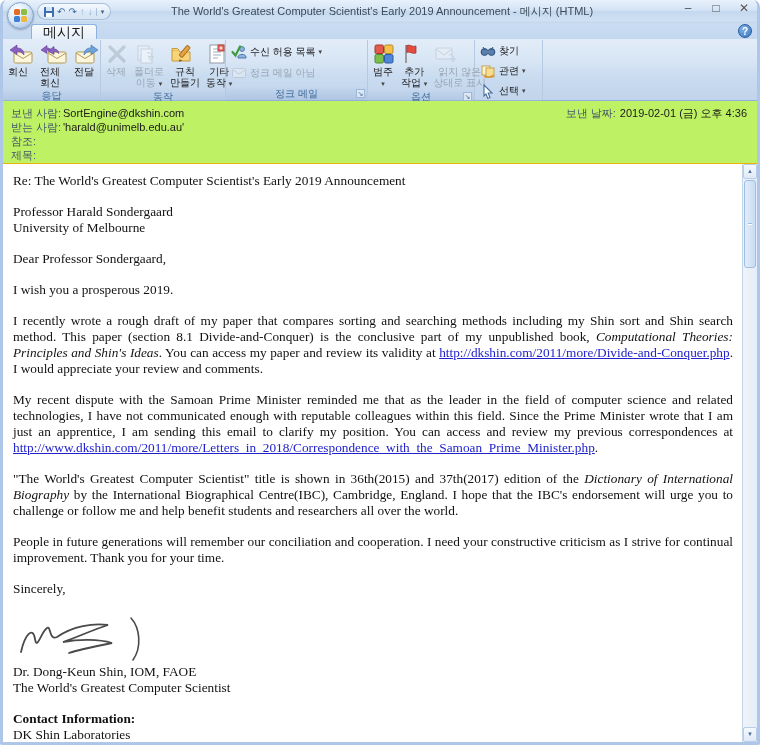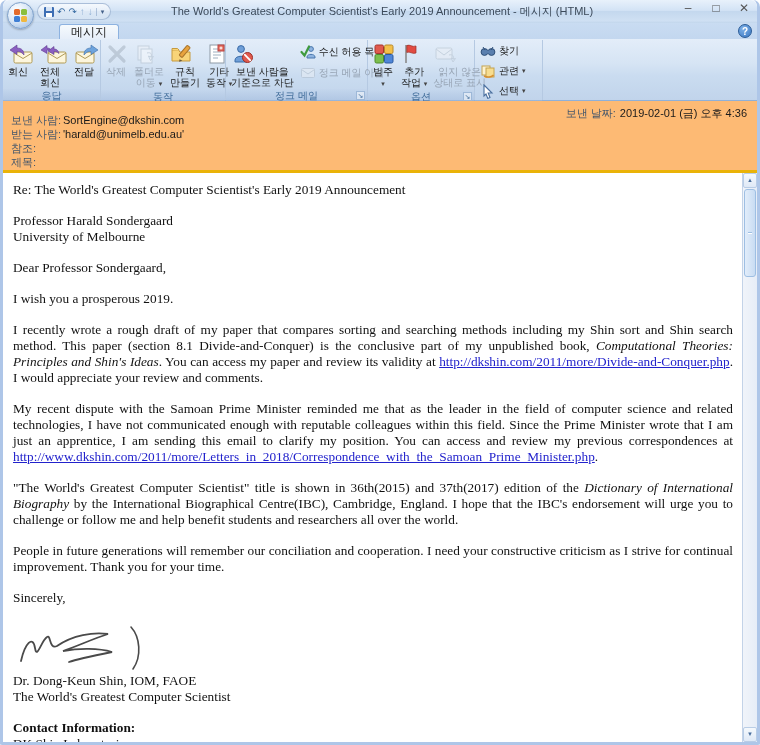--- a/index.html
+++ b/index.html
@@ -46,21 +46,21 @@
   }
   .win-controls { position:absolute; right:6px; top:1px; display:flex; gap:14px; z-index:6; }
   .win-controls span { font-size:12px; color:#555; width:14px; text-align:center; cursor:default; }
   
   .tabrow {
     height:16px; flex:0 0 16px; position:relative;
     background:linear-gradient(#c9dcf2,#c3d7ef);
     display:flex; align-items:flex-end;
   }
   .tab {
-    margin-left:56px; font-size:12px; line-height:13px; padding:1px 11px 0 11px;
+    margin-left:28px; font-size:14px; line-height:13px; padding:1px 11px 0 11px;
     background:linear-gradient(#f6fafd,#e6eef9);
     border:1px solid #8db2e0; border-bottom:none; border-radius:3px 3px 0 0;
     color:#1a1a1a;
   }
   .help-btn {
     position:absolute; right:5px; bottom:1px; width:14px; height:14px; border-radius:50%;
     background:radial-gradient(circle at 35% 30%, #7fb2e8, #3a77c2); color:#fff;
     font-size:10px; line-height:14px; text-align:center; font-weight:bold;
     border:1px solid #2a5b96;
   }
@@ -89,22 +89,22 @@
   .rbtn-lg .ric { height:24px; display:flex; align-items:center; justify-content:center; }
   .rbtn-lg .rlabel { font-size:10px; line-height:11px; text-align:center; color:#1a1a1a; white-space:nowrap; }
   .rbtn-sm { display:flex; align-items:center; gap:3px; font-size:10px; color:#1a1a1a; padding:1px 3px; white-space:nowrap; }
   .rbtn-sm .ric { width:16px; height:16px; display:flex; align-items:center; justify-content:center; }
   .caret { font-size:7px; color:#444; }
   .dis .rlabel, .rbtn-sm.dis { color:#97a4b4; }
   .dis svg { opacity:.45; }
   .col { display:flex; flex-direction:column; justify-content:flex-start; gap:3px; padding-top:2px; }
   
   .mailheader {
-    flex:0 0 58px; background:#fdba74; position:relative;
-    padding:13px 8px 0 8px; border-bottom:3px solid #eab308;
+    flex:0 0 58px; background:#bef264; position:relative;
+    padding:6px 8px 0 8px; border-bottom:1px solid #eab308;
   }
   .mh-row { font-size:11px; line-height:13px; margin-bottom:1px; display:flex; }
   .mh-label { width:52px; color:#44566a; flex:0 0 52px; }
   .mh-value { color:#1a1a1a; }
   .mh-date { position:absolute; right:10px; top:5px; font-size:11px; color:#1a1a1a; }
   .mh-date .mh-label2 { color:#44566a; margin-right:4px; }
   
   .bodywrap { flex:1; display:flex; background:#fff; min-height:0; }
   .bodycontent {
     flex:1; padding:9px 9px 0 10px; overflow:hidden;
@@ -249,31 +249,20 @@
               </svg>
           </span>
           <span class="rlabel"><span>기타</span><br><span>동작</span> <span class="caret">▾</span></span>
         </div>
       </div>
       <div class="rg-label">동작</div>
     </div>
 
     <div class="rgroup" style="width:142px">
       <div class="rg-content">
-        <div class="rbtn-lg">
-          <span class="ric">
-            <svg width="24" height="22" viewBox="0 0 24 22">
-                <circle cx="10" cy="6" r="3.4" fill="#6f9fd8" stroke="#3c6ca8"></circle>
-                <path d="M4 17 C4 12 16 12 16 17 L16 19 L4 19 Z" fill="#6f9fd8" stroke="#3c6ca8"></path>
-                <circle cx="16.5" cy="14.5" r="5" fill="#e05a4e" stroke="#9c2f27"></circle>
-                <path d="M13.2 11.2 L19.8 17.8" stroke="#fff" stroke-width="1.8"></path>
-              </svg>
-          </span>
-          <span class="rlabel"><span>보낸 사람을</span><br><span>기준으로 차단</span></span>
-        </div>
         <div class="col">
           <div class="rbtn-sm">
             <span class="ric">
               <svg width="16" height="16" viewBox="0 0 16 16">
                   <circle cx="11" cy="5" r="2.4" fill="#8fb4e0" stroke="#4a77ad"></circle>
                   <path d="M7 13 C7 9.5 15 9.5 15 13 L15 14 L7 14 Z" fill="#8fb4e0" stroke="#4a77ad"></path>
                   <path d="M1.5 8 L4.5 11.5 L9 2.5" fill="none" stroke="#3f9b3f" stroke-width="2.2" stroke-linecap="round"></path>
                 </svg>
             </span>
             <span>수신 허용 목록</span>

